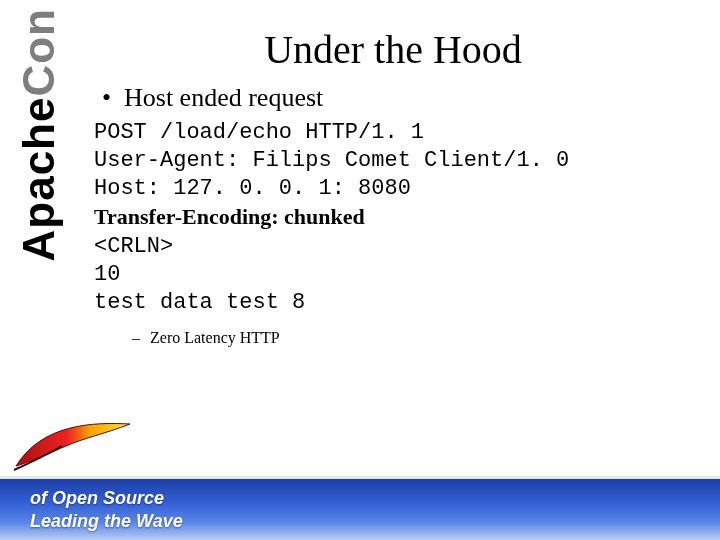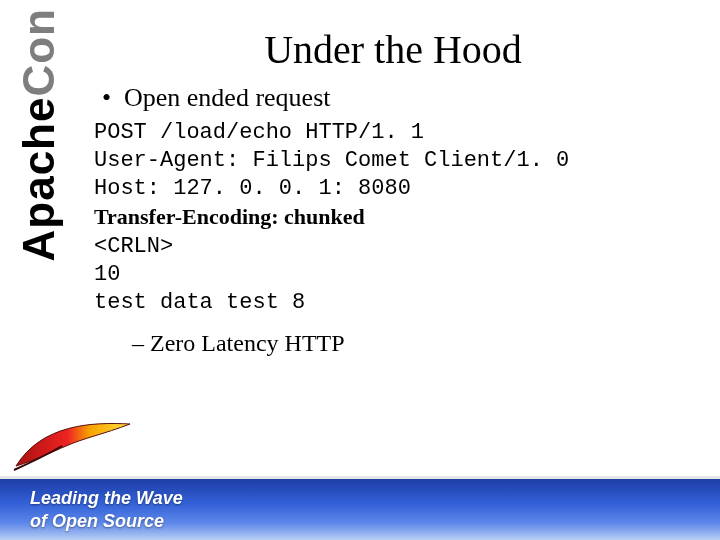--- a/index.html
+++ b/index.html
@@ -55,21 +55,21 @@
   .code {
     font-family: "Courier New", Courier, monospace;
     font-size: 22px; line-height: 1.28;
     margin: 4px 0 10px 4px;
     white-space: pre;
     color: #000;
   }
   .code .bold { font-weight: 700; font-family: Liberation Serif, serif; }
 
   ul.sub { list-style: none; margin: 4px 0 0 42px; }
-  ul.sub > li { font-size: 24px; line-height: 1.3; position: relative; padding-left: 18px; }
+  ul.sub > li { font-size: 16px; line-height: 1.3; position: relative; padding-left: 18px; }
   ul.sub > li::before { content: "–"; position: absolute; left: 0; top: 0; }
 </style>
 </head>
 <body>
 
 <div class="slide">
 
   <div class="brand-strip">
     <div class="brand-rotated">
       <span class="apache">Apache</span><span class="con">Con</span>
@@ -86,30 +86,30 @@
           <stop offset="100%" stop-color="#ffe040"></stop>
         </linearGradient>
       </defs>
       <path d="M4,50 C30,8 80,6 118,8 C92,18 72,22 54,30 C40,36 24,44 4,50 Z" fill="url(#featherGrad)" stroke="#5a0d0d" stroke-width="1"></path>
       <path d="M2,54 C20,46 36,38 50,30" fill="none" stroke="#3a0707" stroke-width="2"></path>
     </svg>
   </div>
 
   <div class="footer-bar">
     <div class="footer-text">
+      <div>of Open Source</div>
       <div>Leading the Wave</div>
-      <div>of Open Source</div>
     </div>
   </div>
 
   <div class="content">
     <h1 class="title">Under the Hood</h1>
 
     <ul class="bullets">
-      <li>Open ended request</li>
+      <li>Host ended request</li>
     </ul>
 
     <div class="code"><span>POST /load/echo HTTP/1. 1</span>
 <span>User-Agent: Filips Comet Client/1. 0</span>
 <span>Host: 127. 0. 0. 1: 8080</span>
 <span class="bold">Transfer-Encoding: chunked</span>
 <span>&lt;CRLN&gt;</span>
 <span>10</span>
 <span>test data test 8</span></div>
 

